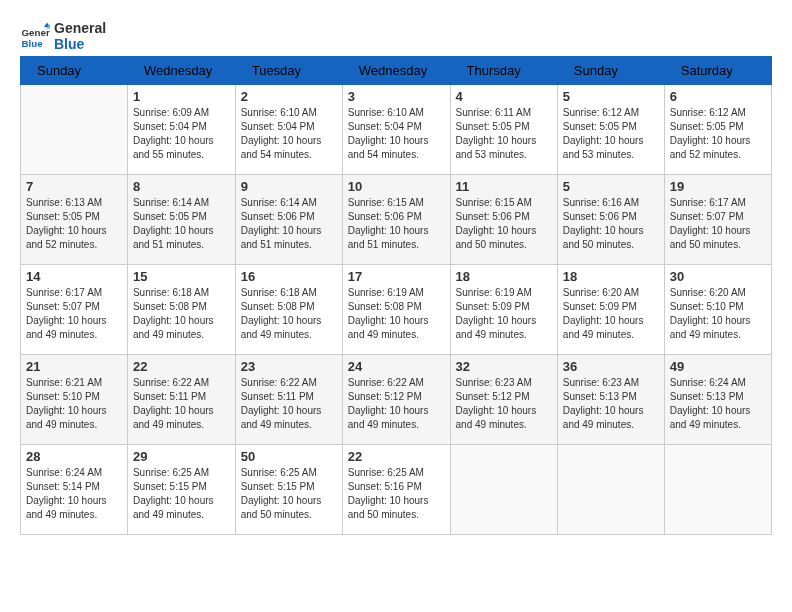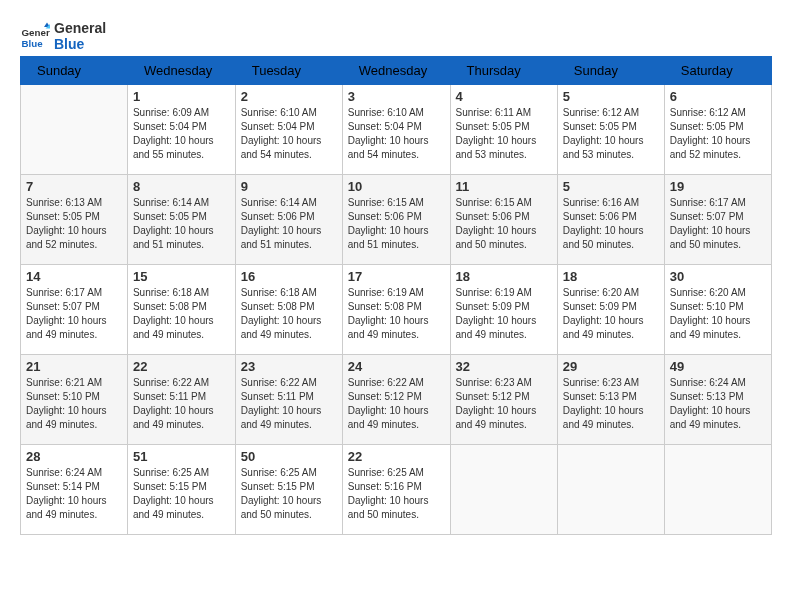--- a/index.html
+++ b/index.html
@@ -214,35 +214,35 @@
         </td>
         <td>
           <span class="day-number">24</span>
           <div class="day-info">Sunrise: 6:22 AM<br>Sunset: 5:12 PM<br>Daylight: 10 hours<br>and 49 minutes.</div>
         </td>
         <td>
           <span class="day-number">32</span>
           <div class="day-info">Sunrise: 6:23 AM<br>Sunset: 5:12 PM<br>Daylight: 10 hours<br>and 49 minutes.</div>
         </td>
         <td>
-          <span class="day-number">29</span>
+          <span class="day-number">36</span>
           <div class="day-info">Sunrise: 6:23 AM<br>Sunset: 5:13 PM<br>Daylight: 10 hours<br>and 49 minutes.</div>
         </td>
         <td>
           <span class="day-number">49</span>
           <div class="day-info">Sunrise: 6:24 AM<br>Sunset: 5:13 PM<br>Daylight: 10 hours<br>and 49 minutes.</div>
         </td>
       </tr>
       <tr>
         <td>
           <span class="day-number">28</span>
           <div class="day-info">Sunrise: 6:24 AM<br>Sunset: 5:14 PM<br>Daylight: 10 hours<br>and 49 minutes.</div>
         </td>
         <td>
-          <span class="day-number">51</span>
+          <span class="day-number">29</span>
           <div class="day-info">Sunrise: 6:25 AM<br>Sunset: 5:15 PM<br>Daylight: 10 hours<br>and 49 minutes.</div>
         </td>
         <td>
           <span class="day-number">50</span>
           <div class="day-info">Sunrise: 6:25 AM<br>Sunset: 5:15 PM<br>Daylight: 10 hours<br>and 50 minutes.</div>
         </td>
         <td>
           <span class="day-number">22</span>
           <div class="day-info">Sunrise: 6:25 AM<br>Sunset: 5:16 PM<br>Daylight: 10 hours<br>and 50 minutes.</div>
         </td>

